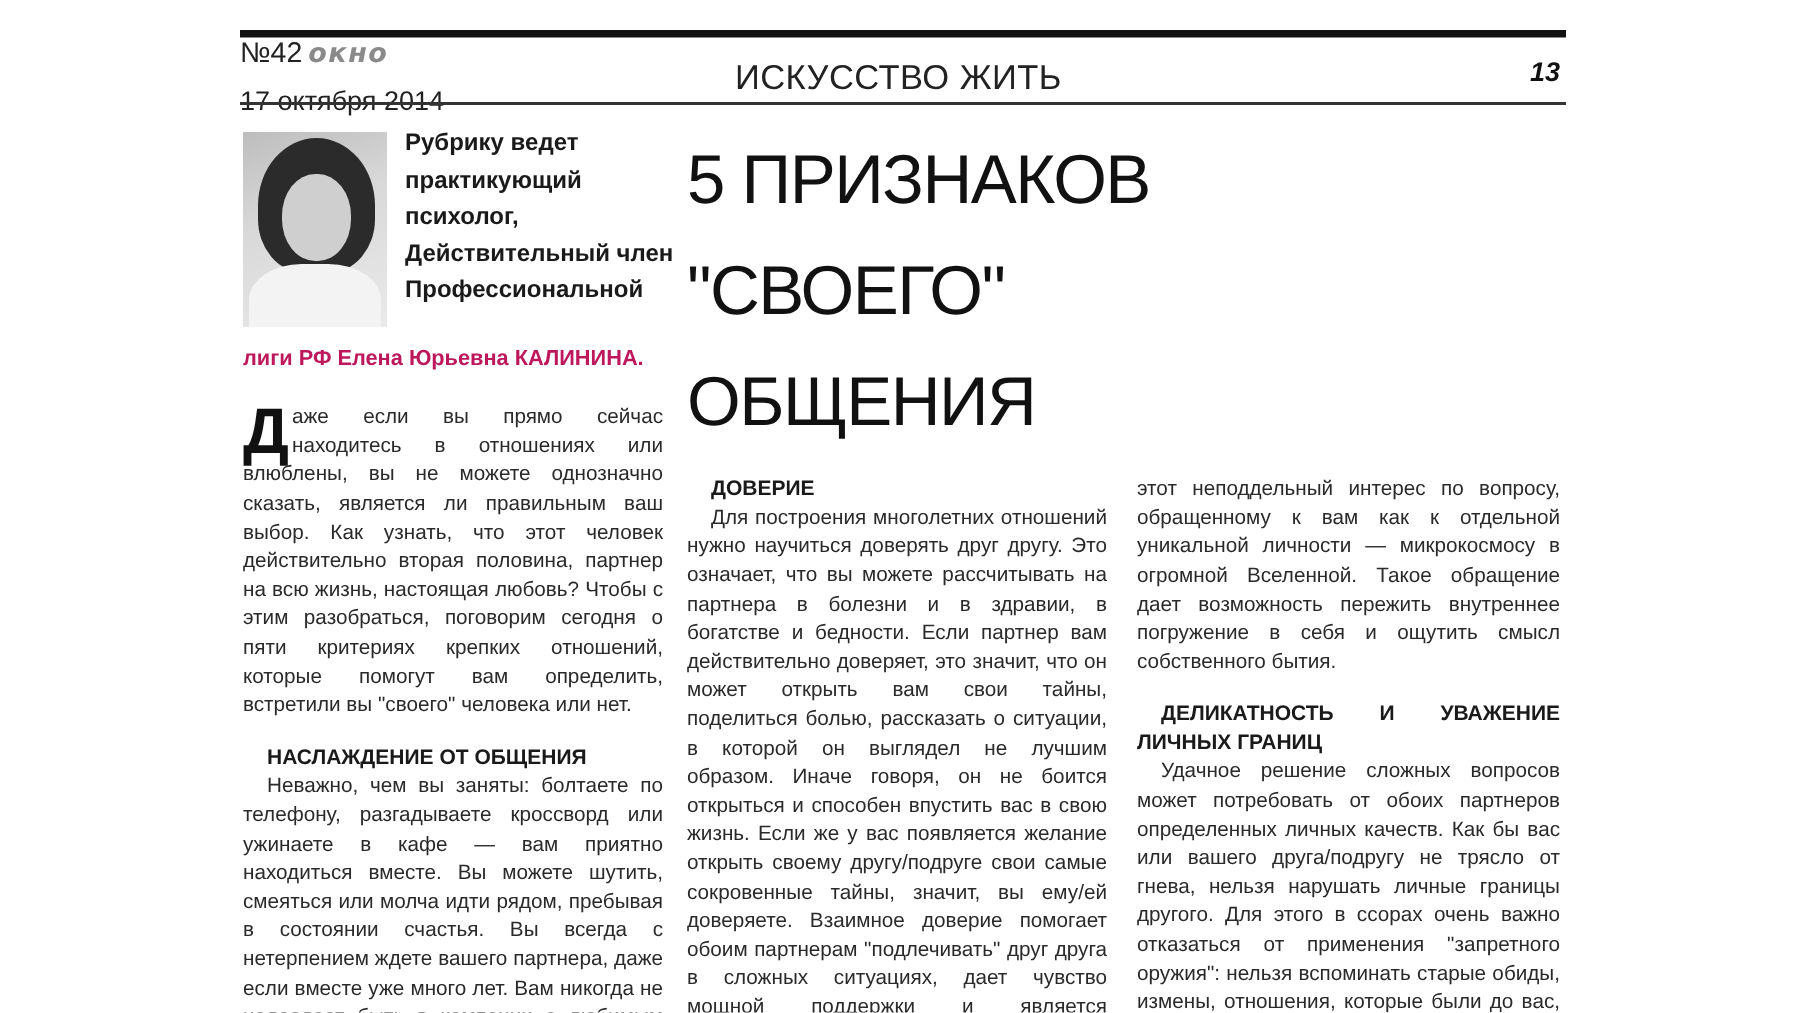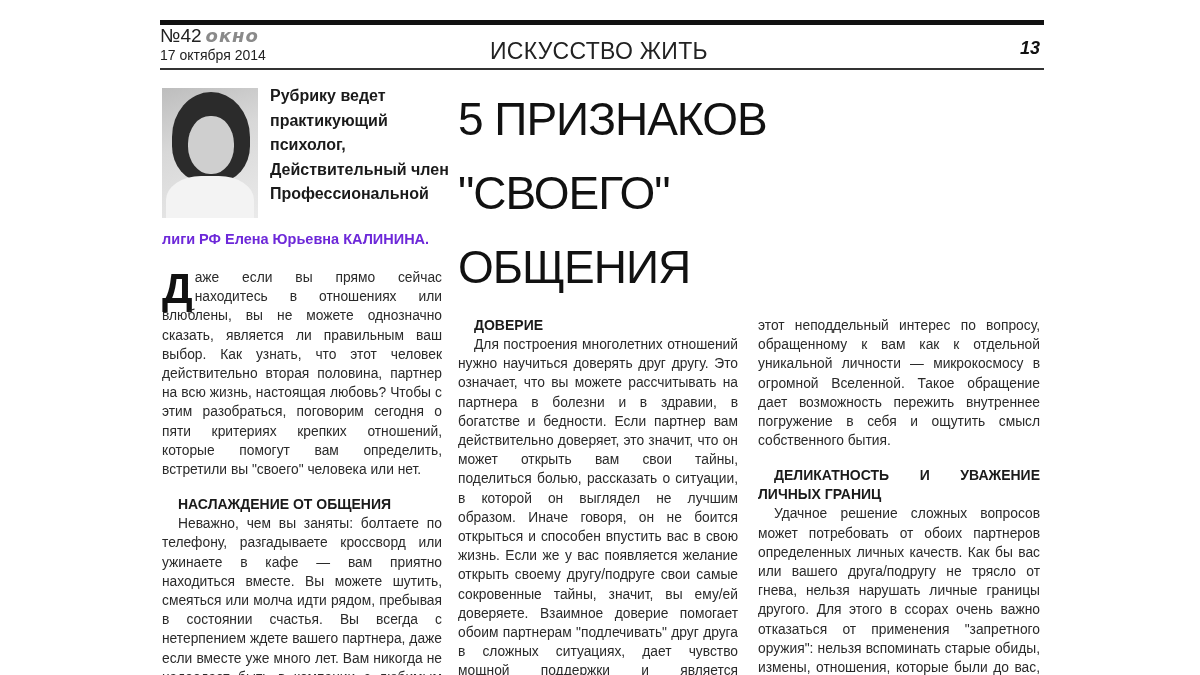--- a/index.html
+++ b/index.html
@@ -3,32 +3,32 @@
 <meta charset="utf-8">
 <style>
   html, body { margin:0; padding:0; background:#ffffff; }
   body { width:1200px; height:675px; position:relative; overflow:hidden; font-family:"Liberation Sans", sans-serif; color:#1e1e1e; }
   .page { position:absolute; left:160px; top:20px; width:884px; height:655px; }
   .top-rule { position:absolute; left:0; top:0; width:884px; height:5px; background:#111; }
   .header-row { position:absolute; left:0; top:8px; width:884px; height:40px; }
   .issue { position:absolute; left:0; top:0; font-size:15px; line-height:16px; color:#222; }
   .issue .num { font-size:19px; }
   .issue .logo { font-family:"DejaVu Sans", sans-serif; font-weight:bold; font-style:italic; color:#8a8a8a; font-size:18px; letter-spacing:1px; margin-left:4px; }
-  .issue .date { display:block; font-size:14px; margin-top:2px; }
+  .issue .date { display:block; font-size:18px; margin-top:14px; }
   .section-title { position:absolute; left:330px; top:10px; font-size:23px; color:#222; letter-spacing:0.3px; }
   .page-num { position:absolute; right:4px; top:10px; font-size:18px; font-weight:bold; color:#111;font-style:italic; }
   .bottom-rule { position:absolute; left:0; top:48px; width:884px; height:2px; background:#333; }
 
   .photo { position:absolute; left:2px; top:68px; width:96px; height:130px; background:linear-gradient(160deg,#bdbdbd 0%,#d8d8d8 40%,#eaeaea 100%); overflow:hidden; }
   .photo .hair { position:absolute; left:10px; top:4px; width:78px; height:90px; border-radius:50% 50% 40% 40%; background:#2b2b2b; }
   .photo .face { position:absolute; left:26px; top:28px; width:46px; height:58px; border-radius:48%; background:#cfcfcf; }
   .photo .body { position:absolute; left:4px; top:88px; width:88px; height:60px; border-radius:40% 40% 0 0; background:#f3f3f3; }
 
   .byline { position:absolute; left:110px; top:64px; width:180px; font-weight:bold; font-size:16px; line-height:24.5px; color:#1a1a1a; }
-  .byline-last { position:absolute; left:2px; top:211px; width:300px; font-weight:bold; font-size:14.5px; color:#6d28d9; white-space:nowrap; }
+  .byline-last { position:absolute; left:2px; top:211px; width:300px; font-weight:bold; font-size:14.5px; color:#be185d; white-space:nowrap; }
 
   .headline { position:absolute; left:298px; top:62px; width:580px; font-size:46px; line-height:74px; color:#111; letter-spacing:-1px; }
 
   .col { position:absolute; font-size:13.8px; line-height:19.2px; text-align:justify; color:#2a2a2a; }
   .col p { margin:0; }
   .col .indent { text-indent:16px; }
   .col h3 { margin:0; font-size:14px; font-weight:bold; color:#1a1a1a; line-height:19px; }
   .col1 { left:2px; top:248px; width:280px; }
   .col2 { left:298px; top:296px; width:280px; }
   .col3 { left:598px; top:296px; width:282px; }

